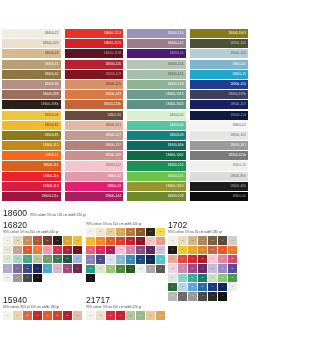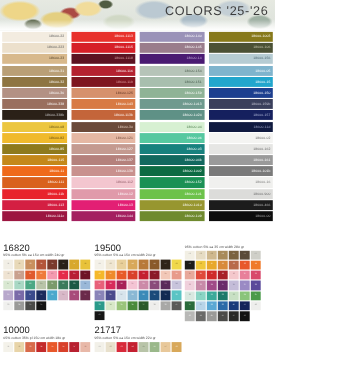--- a/index.html
+++ b/index.html
@@ -81,24 +81,20 @@
   .mini-code {
     font-size: 1.7px; line-height: 1; opacity: 0.85; white-space: nowrap;
     font-family: "Liberation Sans", sans-serif;
   }
 </style>
 </head>
 <body>
 
 <div id="page">
 
-  <div class="banner">
-    <div class="banner-fade"></div>
-    <div class="banner-title">COLORS '25-'26</div>
-  </div>
 
   <div class="main-grid" id="main-grid">
       <div class="swatch-col">
         <div class="swatch" style="background: rgb(243, 236, 224);">
           <span class="swatch-code" style="color: rgb(85, 85, 85);">18600-22</span>
         </div>
         <div class="swatch" style="background: rgb(236, 224, 204);">
           <span class="swatch-code" style="color: rgb(85, 85, 85);">18600-223</span>
         </div>
         <div class="swatch" style="background: rgb(216, 185, 140);">
@@ -301,20 +297,24 @@
         </div>
         <div class="swatch" style="background: rgb(28, 28, 28);">
           <span class="swatch-code" style="color: rgb(187, 187, 187);">18600-466</span>
         </div>
         <div class="swatch" style="background: rgb(12, 12, 12);">
           <span class="swatch-code" style="color: rgb(170, 170, 170);">18600-00</span>
         </div>
       </div>
     </div>
 
+  <div class="cap-18600">
+    <span class="cap-code">18600</span>
+    <span class="cap-desc">95% cotton 5% ea 150 cm width 220 gr</span>
+  </div>
 
   <div id="sections-host">
       <div class="section" style="left: 3px; top: 221px;">
         <div class="sec-title">16820</div>
         <div class="sec-desc">95% cotton 5% ea 150 cm width 240 gr</div>
         <div class="mini-grid" style="grid-template-columns: repeat(8, 9.1px);">
           <div class="mini" style="background: rgb(242, 239, 230);">
             <span class="mini-code" style="color: rgb(119, 119, 119);">01</span>
           </div>
           <div class="mini" style="background: rgb(232, 217, 184);">
@@ -418,21 +418,20 @@
           </div>
           <div class="mini" style="background: rgb(74, 74, 72);">
             <span class="mini-code" style="color: rgb(204, 204, 204);">35</span>
           </div>
           <div class="mini" style="background: rgb(20, 20, 20);">
             <span class="mini-code" style="color: rgb(170, 170, 170);">36</span>
           </div>
         </div>
       </div>
       <div class="section" style="left: 86px; top: 221px;">
-        <div class="sec-title">19500</div>
         <div class="sec-desc">95% cotton 5% ea 150 cm width 240 gr</div>
         <div class="mini-grid" style="grid-template-columns: repeat(8, 9.1px);">
           <div class="mini" style="background: rgb(244, 241, 232);">
             <span class="mini-code" style="color: rgb(119, 119, 119);">01</span>
           </div>
           <div class="mini" style="background: rgb(239, 230, 210);">
             <span class="mini-code" style="color: rgb(106, 90, 56);">02</span>
           </div>
           <div class="mini" style="background: rgb(232, 207, 154);">
             <span class="mini-code" style="color: rgb(106, 84, 48);">03</span>
@@ -547,20 +546,21 @@
           </div>
           <div class="mini" style="background: rgb(90, 90, 88);">
             <span class="mini-code" style="color: rgb(204, 204, 204);">40</span>
           </div>
           <div class="mini" style="background: rgb(22, 22, 22);">
             <span class="mini-code" style="color: rgb(170, 170, 170);">41</span>
           </div>
         </div>
       </div>
       <div class="section" style="left: 168px; top: 221px;">
+        <div class="sec-title">1702</div>
         <div class="sec-desc">95% cotton 5% ea 35 cm width 280 gr</div>
         <div class="mini-grid" style="grid-template-columns: repeat(7, 9.1px);">
           <div class="mini" style="background: rgb(242, 239, 228);">
             <span class="mini-code" style="color: rgb(119, 119, 119);">01</span>
           </div>
           <div class="mini" style="background: rgb(230, 220, 196);">
             <span class="mini-code" style="color: rgb(106, 90, 56);">02</span>
           </div>
           <div class="mini" style="background: rgb(207, 184, 142);">
             <span class="mini-code" style="color: rgb(90, 74, 42);">03</span>
@@ -696,21 +696,21 @@
           </div>
           <div class="mini" style="background: rgb(42, 42, 40);">
             <span class="mini-code" style="color: rgb(187, 187, 187);">47</span>
           </div>
           <div class="mini" style="background: rgb(18, 18, 18);">
             <span class="mini-code" style="color: rgb(170, 170, 170);">48</span>
           </div>
         </div>
       </div>
       <div class="section" style="left: 3px; top: 296px;">
-        <div class="sec-title">10000</div>
+        <div class="sec-title">15940</div>
         <div class="sec-desc">65% cotton 35% pl 150 cm width 180 gr</div>
         <div class="mini-grid" style="grid-template-columns: repeat(8, 9.1px);">
           <div class="mini" style="background: rgb(244, 242, 234);">
             <span class="mini-code" style="color: rgb(119, 119, 119);">01</span>
           </div>
           <div class="mini" style="background: rgb(232, 212, 168);">
             <span class="mini-code" style="color: rgb(106, 90, 56);">02</span>
           </div>
           <div class="mini" style="background: rgb(216, 106, 74);">
             <span class="mini-code" style="color: rgb(255, 255, 255);">03</span>

